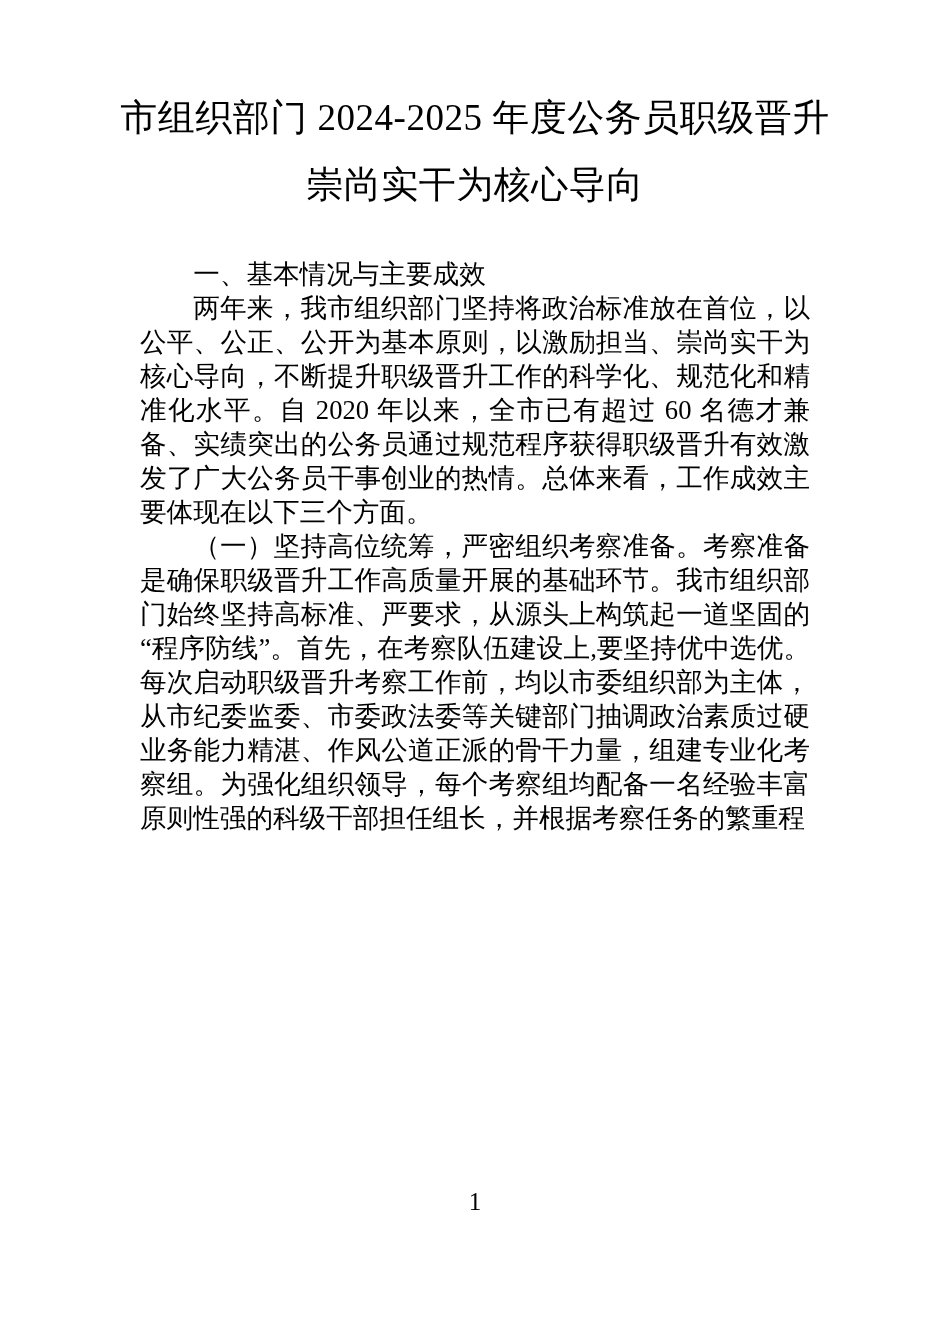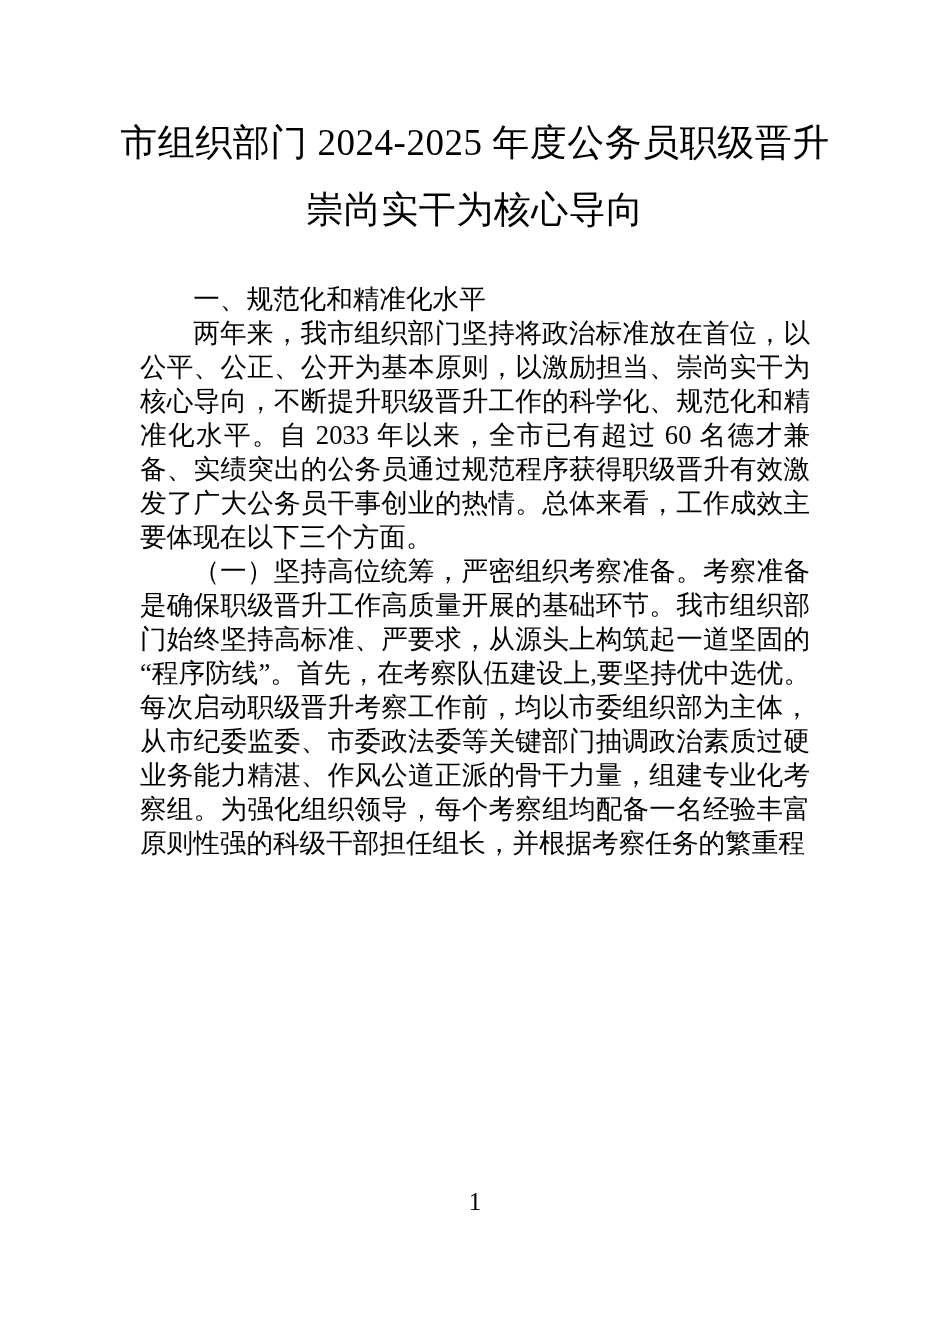--- a/index.html
+++ b/index.html
@@ -13,21 +13,21 @@
     height: 1344px;
     margin: 0 auto;
     background: #ffffff;
     color: #000000;
     overflow: hidden;
     
     font-family: "Liberation Serif", sans-serif;
   }
   .doc-title {
     margin: 0;
-    padding-top: 109px;
+    padding-top: 84px;
     text-align: center;
     font-size: 37px;
     font-weight: normal;
     line-height: 67px;
     letter-spacing: 0.5px;
   }
   .doc-body {
     margin: 39px 140px 0 140px;
     width: 670px;
     height: 818px;
@@ -54,19 +54,19 @@
 </head>
 <body>
 
 <div class="page">
   <h1 class="doc-title">
     <div>市组织部门 2024-2025 年度公务员职级晋升</div>
     <div>崇尚实干为核心导向</div>
   </h1>
 
   <div class="doc-body">
-    <p>一、规范化和精准化水平</p>
-    <p>两年来，我市组织部门坚持将政治标准放在首位，以公平、公正、公开为基本原则，以激励担当、崇尚实干为核心导向，不断提升职级晋升工作的科学化、规范化和精准化水平。自 2033 年以来，全市已有超过 60 名德才兼备、实绩突出的公务员通过规范程序获得职级晋升有效激发了广大公务员干事创业的热情。总体来看，工作成效主要体现在以下三个方面。</p>
+    <p>一、基本情况与主要成效</p>
+    <p>两年来，我市组织部门坚持将政治标准放在首位，以公平、公正、公开为基本原则，以激励担当、崇尚实干为核心导向，不断提升职级晋升工作的科学化、规范化和精准化水平。自 2020 年以来，全市已有超过 60 名德才兼备、实绩突出的公务员通过规范程序获得职级晋升有效激发了广大公务员干事创业的热情。总体来看，工作成效主要体现在以下三个方面。</p>
     <p>（一）坚持高位统筹，严密组织考察准备。考察准备是确保职级晋升工作高质量开展的基础环节。我市组织部门始终坚持高标准、严要求，从源头上构筑起一道坚固的“程序防线”。首先，在考察队伍建设上,要坚持优中选优。每次启动职级晋升考察工作前，均以市委组织部为主体，从市纪委监委、市委政法委等关键部门抽调政治素质过硬业务能力精湛、作风公道正派的骨干力量，组建专业化考察组。为强化组织领导，每个考察组均配备一名经验丰富原则性强的科级干部担任组长，并根据考察任务的繁重程</p>
   </div>
 
   <div class="page-num">1</div>
 </div>
 
 </body></html>

